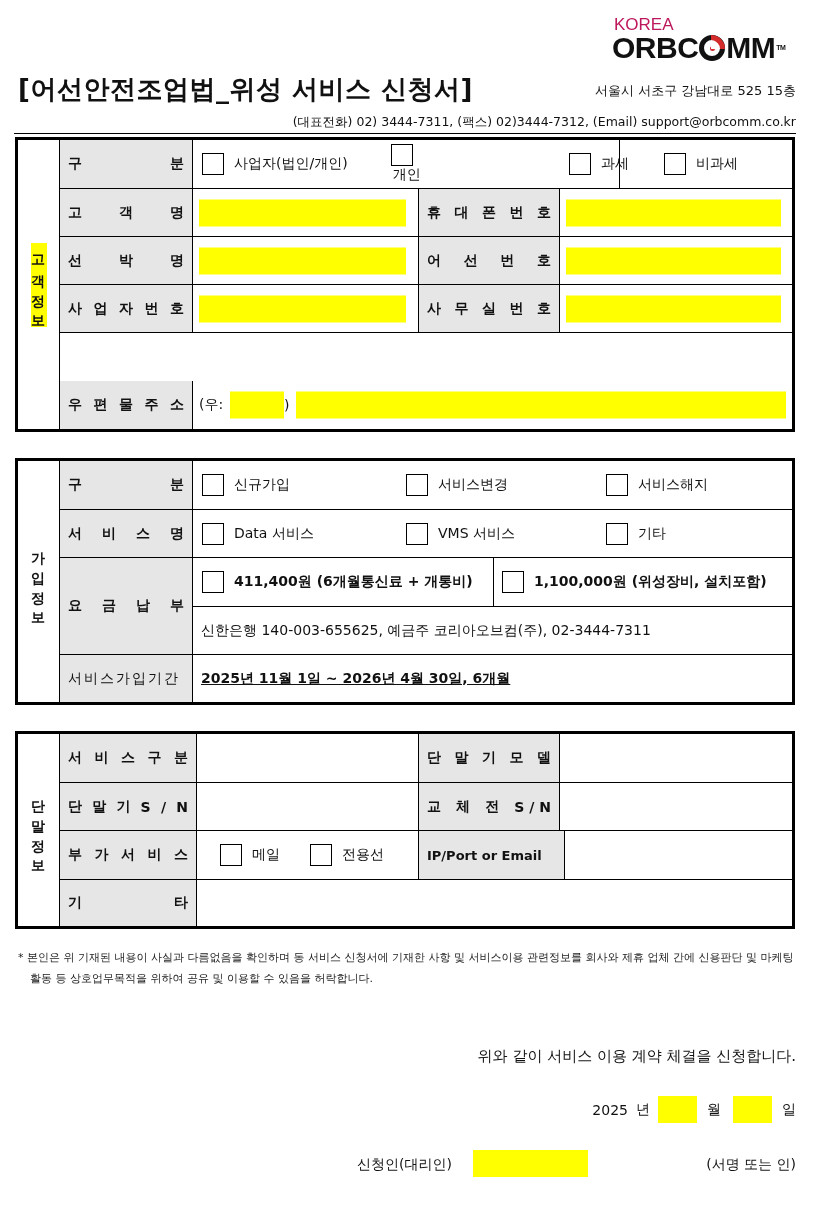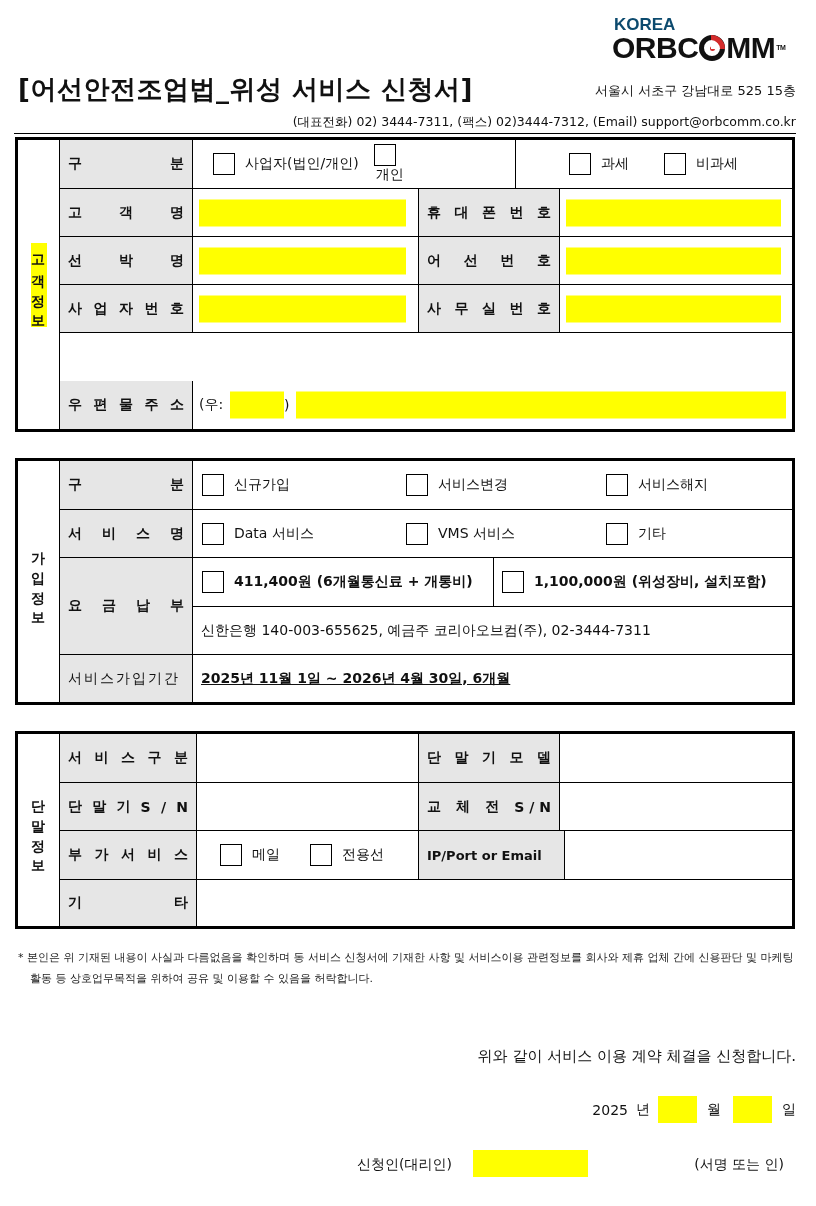--- a/index.html
+++ b/index.html
@@ -1,19 +1,19 @@
 <!DOCTYPE html>
 <html><head>
   <meta charset="utf-8">
   <style>
     html, body { margin: 0; padding: 0; background: #ffffff; }
     body { width: 816px; height: 1206px; position: relative; overflow: hidden;
            font-family: "DejaVu Sans", "Liberation Sans", sans-serif; color: #111; }
     .abs { position: absolute; }
-    .logo-korea { left: 614px; top: 16px; font-family: "Liberation Sans", sans-serif; font-weight: 700; font-size: 17px; letter-spacing: 0px; color: #0c4a6e; line-height: 18px; }
+    .logo-korea { left: 614px; top: 16px; font-family: "Liberation Sans", sans-serif; font-weight: 400; font-size: 17px; letter-spacing: 0px; color: #be185d; line-height: 18px; }
     .logo-orb { left: 612px; top: 32px; font-family: "Liberation Sans", sans-serif; font-weight: 700; font-size: 30px; line-height: 32px; color: #111; letter-spacing: -0.5px; }
     .logo-orb .o-sig { display: inline-block; position: relative; width: 26px; height: 26px; border: 5px solid #111; border-radius: 50%; box-sizing: border-box; vertical-align: -3px; margin: 0 1px; }
     .logo-orb .o-sig::after { content: ""; position: absolute; right: -5px; top: -5px; width: 14px; height: 14px; border-top: 5px solid #d42b2b; border-right: 5px solid #d42b2b; border-radius: 0 14px 0 0; background: #fff; box-sizing: border-box; }
     .logo-orb .o-sig::before { content: ""; position: absolute; left: 6px; top: 6px; width: 5px; height: 5px; border-radius: 50%; background: #d42b2b; }
     .logo-tm { font-size: 7px; vertical-align: top; margin-left: 1px; }
     .title { left: 18px; top: 72px; font-size: 26px; font-weight: 700; letter-spacing: 0.5px; }
     .addr { right: 20px; top: 82px; font-size: 13px; }
     .contact { right: 20px; top: 114px; font-size: 12.5px; }
     .rule1 { left: 14px; top: 133px; width: 782px; height: 1px; background: #000; }
 
@@ -51,21 +51,21 @@
 <div class="section" style="top:137px; height:295px;">
   <div class="vlabel">
       <span class="hl">고객정보</span>
     </div>
 
   <div class="row" style="top:0; height:49px;">
     <div class="lab" style="left:0; width:133px;">
         <span>구</span>
         <span>분</span>
       </div>
-    <div class="cell br" style="left:133px; width:323px; padding-left:20px;">
+    <div class="cell br" style="left:133px; width:427px; padding-left:9px;gap:28px;">
       <span class="optgroup">
           <span class="chk"></span>
           <span>사업자(법인/개인)</span>
         </span>
       <span class="optgroup" style="margin-left:15px;flex-direction:column;">
           <span class="chk"></span>
           <span>개인</span>
         </span>
     </div>
     <div class="cell" style="left:500px; right:0; padding-left:9px;">
@@ -335,13 +335,13 @@
   <span>2025</span>
   <span style="margin-left:8px;">년</span>
   <span class="yblock" style="width:39px; margin-left:8px;"></span>
   <span style="margin-left:10px;">월</span>
   <span class="yblock" style="width:39px; margin-left:12px;"></span>
   <span style="margin-left:10px;">일</span>
 </div>
 
 <div class="abs sign-line" style="left:357px; top:1156px;">신청인(대리인)</div>
 <div class="abs yblock" style="left:473px; top:1150px; width:115px;"></div>
-<div class="abs sign-line" style="right:32px; top:1156px;">(서명 또는 인)</div>
+<div class="abs sign-line" style="right:20px; top:1156px;">(서명 또는 인)</div>
 
 </body></html>

